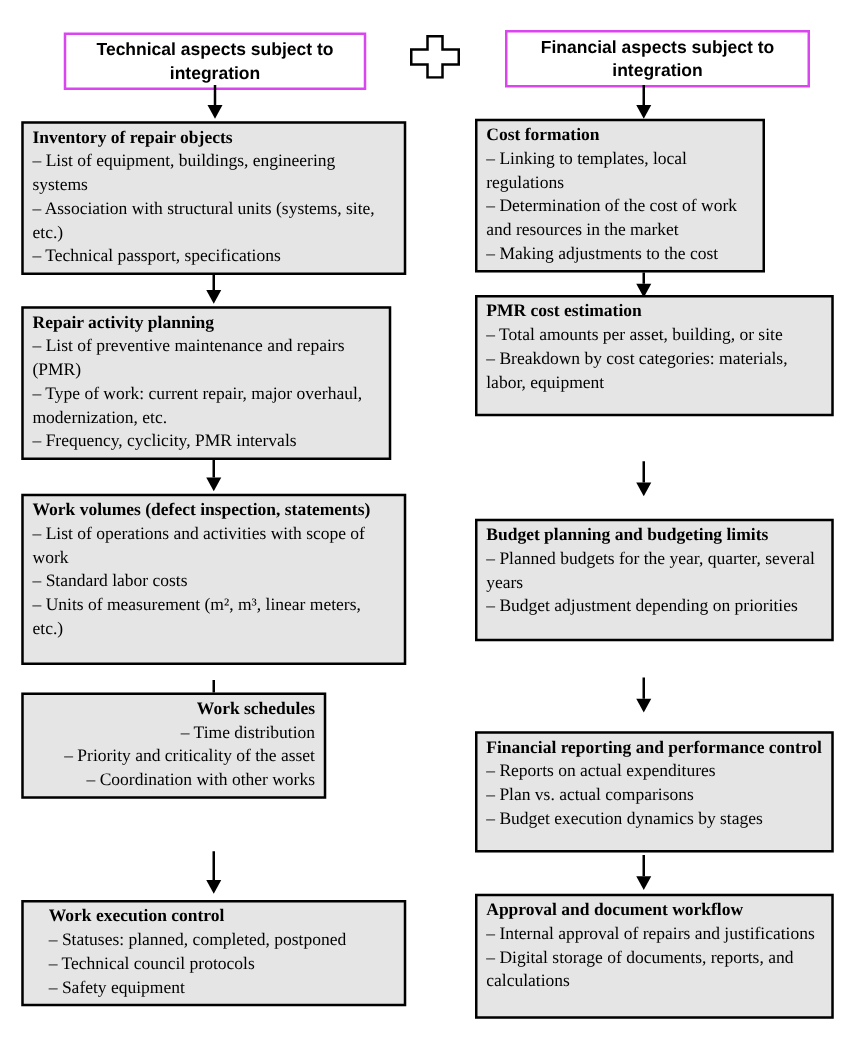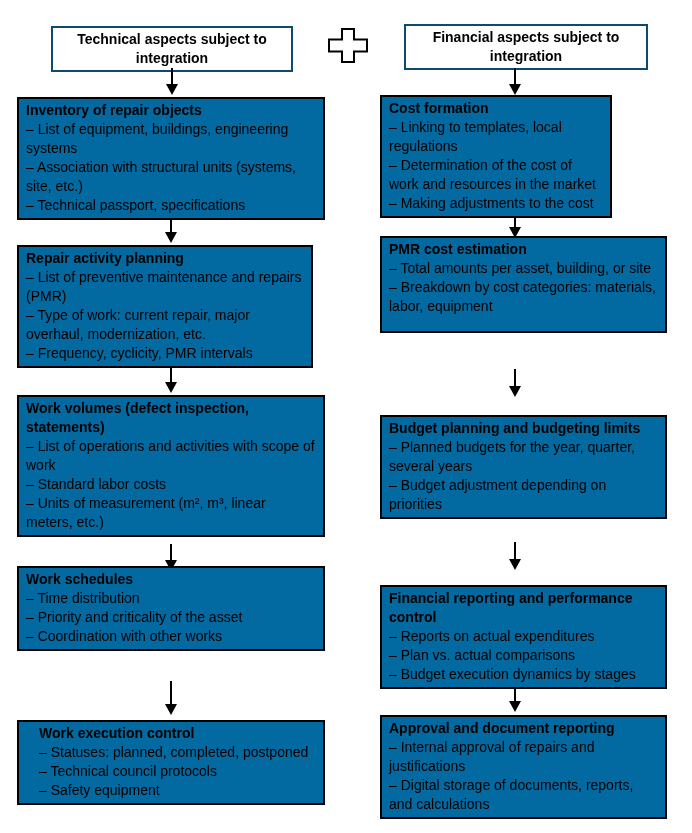--- a/index.html
+++ b/index.html
@@ -7,35 +7,36 @@
     position:relative;
     width:692px;height:833px;
     background:#ffffff;
     font-family:"Liberation Sans",sans-serif;
     color:#000000;
     overflow:hidden;
   }
   .hbox{
     position:absolute;
     box-sizing:border-box;
-    border:2px solid #0c4a6e;
+    border:2px solid #d946ef;
     background:#fff;
     display:flex;align-items:center;justify-content:center;
     text-align:center;
     font-weight:bold;
     font-size:14px;line-height:19px;
     padding:2px 10px;
   }
   .box{
     position:absolute;
     box-sizing:border-box;
     border:2px solid #000;
-    background:#0369a1;
+    background:#e5e5e5;
     font-size:14px;line-height:19px;
     padding:2px 7px 3px 7px;
+    font-family:Liberation Serif, serif;
   }
   .box-title{font-weight:bold;}
   .box-item{font-weight:normal;}
   .arrow{
     position:absolute;
     width:12px;
     display:flex;flex-direction:column;align-items:center;
   }
   .arrow .stem{width:2px;flex:1 1 auto;background:#000;}
   .arrow .head{
@@ -119,21 +120,21 @@
     <div class="box-item">– Frequency, cyclicity, PMR intervals</div>
   </div>
 
   <div class="box" style="left:17px;top:395px;width:308px;min-height:137px;">
     <div class="box-title">Work volumes (defect inspection, statements)</div>
     <div class="box-item">– List of operations and activities with scope of work</div>
     <div class="box-item">– Standard labor costs</div>
     <div class="box-item">– Units of measurement (m², m³, linear meters, etc.)</div>
   </div>
 
-  <div class="box" style="left:17px;top:566px;width:308px;min-height:77px;">
+  <div class="box" style="left:17px;top:554px;width:244px;min-height:77px;text-align:right;">
     <div class="box-title">Work schedules</div>
     <div class="box-item">– Time distribution</div>
     <div class="box-item">– Priority and criticality of the asset</div>
     <div class="box-item">– Coordination with other works</div>
   </div>
 
   <div class="box" style="left:17px;top:720px;width:308px;min-height:85px;padding-left:20px;">
     <div class="box-title">Work execution control</div>
     <div class="box-item">– Statuses: planned, completed, postponed</div>
     <div class="box-item">– Technical council protocols</div>
@@ -160,18 +161,18 @@
   </div>
 
   <div class="box" style="left:380px;top:585px;width:287px;min-height:97px;">
     <div class="box-title">Financial reporting and performance control</div>
     <div class="box-item">– Reports on actual expenditures</div>
     <div class="box-item">– Plan vs. actual comparisons</div>
     <div class="box-item">– Budget execution dynamics by stages</div>
   </div>
 
   <div class="box" style="left:380px;top:715px;width:287px;min-height:100px;">
-    <div class="box-title">Approval and document reporting</div>
+    <div class="box-title">Approval and document workflow</div>
     <div class="box-item">– Internal approval of repairs and justifications</div>
     <div class="box-item">– Digital storage of documents, reports, and calculations</div>
   </div>
 
 </div>
 
 </body></html>

